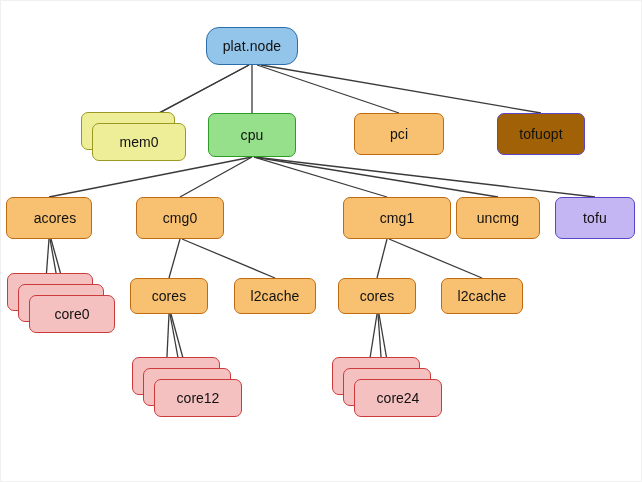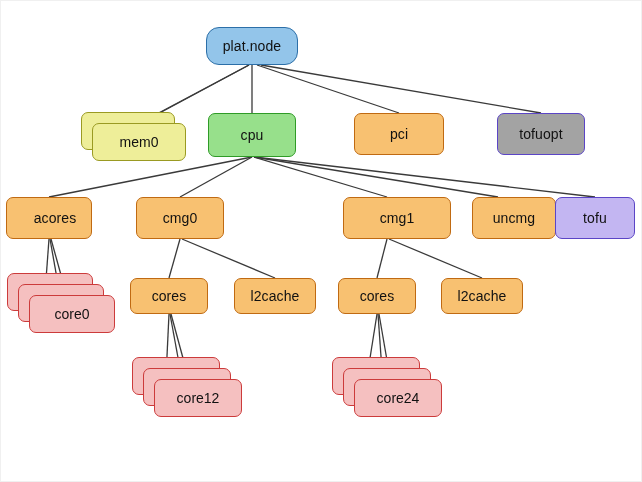--- a/index.html
+++ b/index.html
@@ -114,33 +114,33 @@
         <div class="stack-front" style="left: 11px; top: 11px; width: 94px; height: 38px; background: rgb(238, 238, 153); border-color: rgb(154, 154, 34);">
           <span>mem0</span>
         </div>
       </div>
       <div class="node" style="left: 207px; top: 112px; width: 88px; height: 44px; background: rgb(151, 224, 139); border-color: rgb(47, 155, 39);">
         <span>cpu</span>
       </div>
       <div class="node" style="left: 353px; top: 112px; width: 90px; height: 42px; background: rgb(248, 193, 113); border-color: rgb(192, 106, 18);">
         <span>pci</span>
       </div>
-      <div class="node" style="left: 496px; top: 112px; width: 88px; height: 42px; background: #a3a3a3; border-color: rgb(91, 69, 198);">
+      <div class="node" style="left: 496px; top: 112px; width: 88px; height: 42px; background: #a16207; border-color: rgb(91, 69, 198);">
         <span>tofuopt</span>
       </div>
       <div class="node" style="left: 5px; top: 196px; width: 86px; height: 42px; background: rgb(248, 193, 113); border-color: rgb(192, 106, 18); padding-left: 12px;">
         <span>acores</span>
       </div>
       <div class="node" style="left: 135px; top: 196px; width: 88px; height: 42px; background: rgb(248, 193, 113); border-color: rgb(192, 106, 18);">
         <span>cmg0</span>
       </div>
       <div class="node" style="left: 342px; top: 196px; width: 108px; height: 42px; background: rgb(248, 193, 113); border-color: rgb(192, 106, 18);">
         <span>cmg1</span>
       </div>
-      <div class="node" style="left: 455px; top: 196px; width: 84px; height: 42px; background: rgb(248, 193, 113); border-color: rgb(192, 106, 18); margin-left: 16px;">
+      <div class="node" style="left: 455px; top: 196px; width: 84px; height: 42px; background: rgb(248, 193, 113); border-color: rgb(192, 106, 18);">
         <span>uncmg</span>
       </div>
       <div class="node" style="left: 554px; top: 196px; width: 80px; height: 42px; background: rgb(195, 182, 242); border-color: rgb(91, 69, 198);">
         <span>tofu</span>
       </div>
       <div class="node" style="left: 129px; top: 277px; width: 78px; height: 36px; background: rgb(248, 193, 113); border-color: rgb(192, 106, 18);">
         <span>cores</span>
       </div>
       <div class="node" style="left: 233px; top: 277px; width: 82px; height: 36px; background: rgb(248, 193, 113); border-color: rgb(192, 106, 18);">
         <span>l2cache</span>

